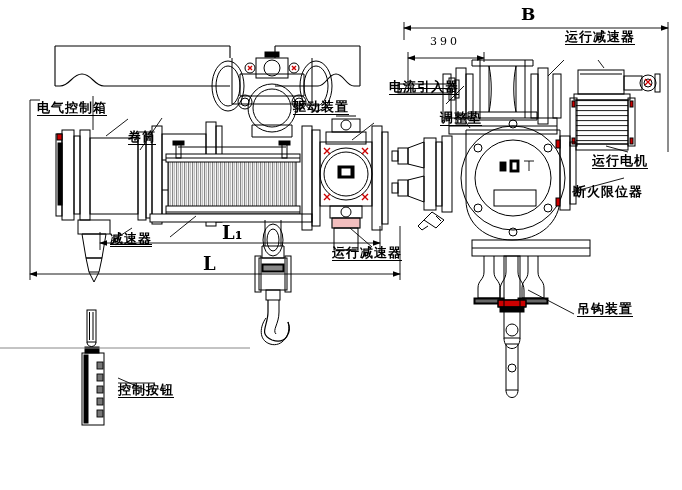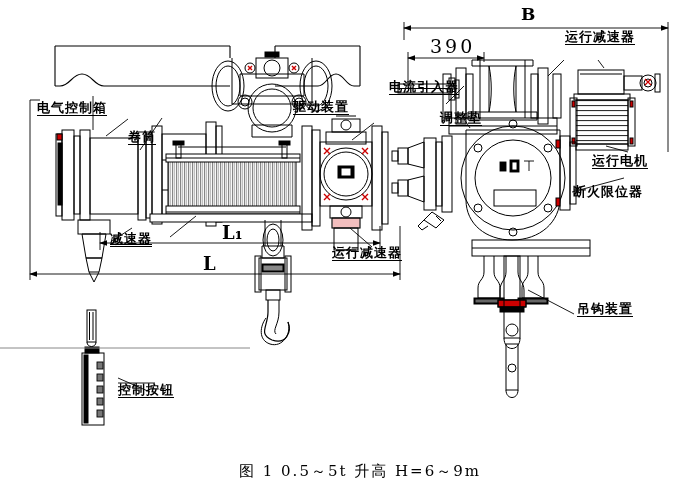--- a/index.html
+++ b/index.html
@@ -3,21 +3,21 @@
 <meta charset="utf-8">
 <style>
   html,body{margin:0;padding:0;background:#ffffff;}
   body{width:682px;height:490px;overflow:hidden;font-family:"DejaVu Sans","Liberation Sans",sans-serif;}
   #stage{position:relative;width:682px;height:490px;background:#fff;}
   #stage svg{position:absolute;left:0;top:0;}
   .lbl{position:absolute;white-space:nowrap;font-family:"DejaVu Sans","Liberation Sans",sans-serif;
        font-size:13px;font-weight:700;color:#000;letter-spacing:1px;line-height:1;}
   .lbl.u{border-bottom:1.3px solid #000;padding-bottom:1px;}
   .dim{position:absolute;white-space:nowrap;font-family:"DejaVu Serif","Liberation Serif",serif;
-       font-size:19px;color:#000;}
+       font-size:11px;color:#000;}
   .dimB{font-size:17px;font-weight:700;}
   .cap{position:absolute;white-space:nowrap;font-family:"DejaVu Serif","Liberation Serif",serif;
        font-size:15px;color:#000;}
 </style>
 </head>
 <body>
 
 <div id="stage">
 
   <svg width="682" height="490" viewBox="0 0 682 490">
@@ -365,15 +365,14 @@
   <div class="lbl u" style="left:577px; top:302px;">吊钩装置</div>
 
   <div class="dim dimB" style="left:521px; top:4px;">B</div>
 
   <div class="dim" style="left:430px; top:35px; letter-spacing:3px;">390</div>
 
   <div class="dim" style="left:222px; top:222px; font-size:18px; font-weight:700;">L₁</div>
 
   <div class="dim" style="left:203px; top:253px; font-size:18px; font-weight:700;">L</div>
 
-  <div class="cap" style="left:239px; top:462px; letter-spacing:2px;">图 1    0.5～5t    升高 H=6～9m</div>
 
 </div>
 
 </body></html>

